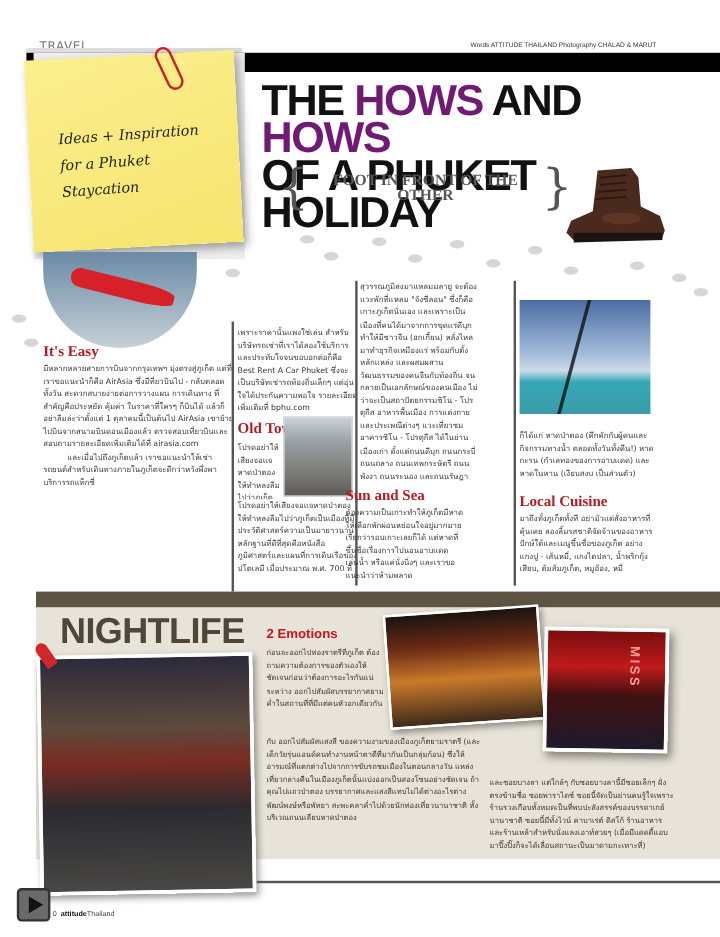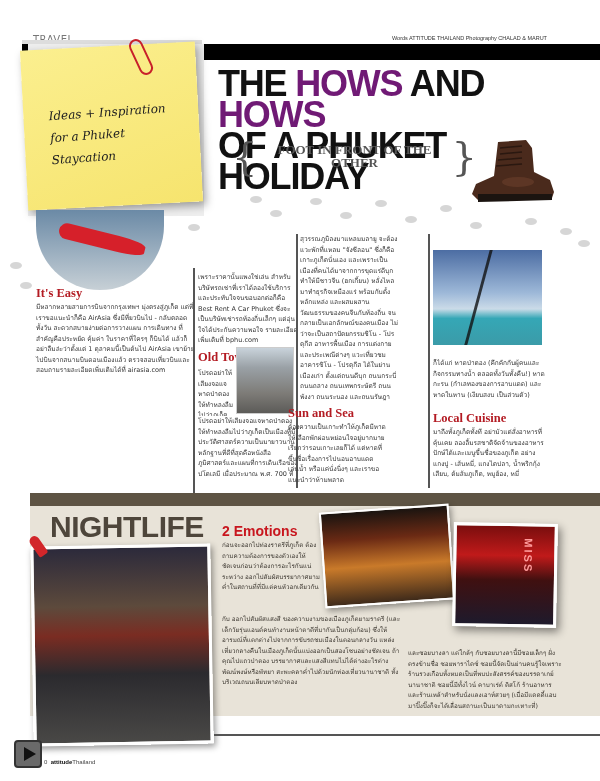--- a/index.html
+++ b/index.html
@@ -36,21 +36,21 @@
 
   .oldtown-photo { position: absolute; left: 236px; top: 347px; width: 58px; height: 67px; background: linear-gradient(180deg,#c9d3db 0%,#9aa1a6 30%,#7d7b77 70%,#5c5b58 100%); border: 1px solid #ccc; }
   .beach-photo { position: absolute; left: 433px; top: 250px; width: 109px; height: 95px; background: linear-gradient(180deg,#4c6da3 0%,#9db8d8 45%,#cbdbe8 62%,#35a7b6 72%,#3b9ba8 100%); }
   .beach-tree { position: absolute; right: 5px; top: 0; width: 60px; height: 95px; border-left: 3px solid #111; transform: skewX(-15deg); opacity: .8; }
 
   .nightlife-bg { position: absolute; left: 30px; top: 498px; width: 570px; height: 218px; background: #e8e3d8; }
   .nightlife-bar { position: absolute; left: 30px; top: 493px; width: 570px; height: 13px; background: #5e5444; }
   .nightlife-title { position: absolute; left: 50px; top: 510px; font-family: "Liberation Sans", sans-serif; font-weight: bold; font-size: 30px; letter-spacing: -0.5px; color: #4e463b; }
   .nightlife-photo { position: absolute; left: 32px; top: 545px; width: 180px; height: 200px; background: linear-gradient(180deg,#2c2a3b 0%,#5d4a3c 30%,#7a2c22 45%,#2b2a2e 65%,#494846 100%); border: 3px solid #fff; transform: rotate(-1deg); box-shadow: 2px 3px 6px rgba(0,0,0,.4); }
   .pushpin { position: absolute; left: 33px; top: 535px; width: 10px; height: 22px; background: #d2262a; border-radius: 5px 5px 2px 2px; transform: rotate(-35deg); }
-  .emotions { position: absolute; left: 222px; top: 523px; font-family: "Liberation Sans", sans-serif; font-weight: bold; font-size: 14px; color: #c8161e; text-align: right; }
+  .emotions { position: absolute; left: 222px; top: 523px; font-family: "Liberation Sans", sans-serif; font-weight: bold; font-size: 11px; color: #c8161e; text-align: right; }
   .crowd-photo { position: absolute; left: 322px; top: 508px; width: 130px; height: 96px; background: linear-gradient(180deg,#1a1410 0%,#6b2a14 30%,#c97a2a 60%,#3e2a1a 100%); border: 2px solid #fff; transform: rotate(-4deg); box-shadow: 2px 3px 6px rgba(0,0,0,.4); }
   .miss-photo { position: absolute; left: 453px; top: 523px; width: 104px; height: 104px; background: linear-gradient(180deg,#7a0e0e 0%,#c01a1a 30%,#401010 55%,#1e1a2c 100%); border: 3px solid #fff; transform: rotate(1deg); box-shadow: 3px 4px 8px rgba(0,0,0,.45); }
   .miss-sign { position: absolute; right: 20px; top: 12px; font-size: 11px; color: #ff9b9b; font-weight: bold; writing-mode: vertical-rl; letter-spacing: 2px; }
   .nl-text { position: absolute; font-size: 6.3px; line-height: 10.5px; color: #3a352e; font-family: "DejaVu Sans", sans-serif; }
   .nl-bottom-rule { position: absolute; left: 214px; top: 734px; width: 386px; height: 2px; background: #555; }
 
   .play-btn { position: absolute; left: 14px; top: 740px; width: 28px; height: 28px; background: #6a6a6a; border: 2px solid #333; border-radius: 4px; display: flex; align-items: center; justify-content: center; }
   .play-tri { width: 0; height: 0; border-left: 12px solid #111; border-top: 7px solid transparent; border-bottom: 7px solid transparent; margin-left: 3px; }
   .page-footer { position: absolute; left: 44px; top: 759px; font-size: 6px; color: #444; }
   .page-footer b { font-weight: bold; color: #111; }
@@ -107,20 +107,21 @@
 <div class="footprint" style="left:560px;top:228px;"></div>
 <div class="footprint" style="left:578px;top:240px;"></div>
 
 <div class="plane-circle">
   <div class="plane-body"></div>
 </div>
 
 <div class="col" style="left:36px;top:286px;width:160px;">
   <h3>It's Easy</h3>
   <p>มีหลากหลายสายการบินจากกรุงเทพฯ มุ่งตรงสู่ภูเก็ต แต่ที่เราขอแนะนำก็คือ AirAsia ซึ่งมีที่ยวบินไป - กลับตลอด ทั้งวัน สะดวกสบายง่ายต่อการวางแผน การเดินทาง ที่สำคัญคือประหยัด คุ้มค่า ในราคาที่ใครๆ ก็บินได้ แล้วก็อย่าลืมล่ะว่าตั้งแต่ 1 ตุลาคมนี้เป็นต้นไป AirAsia เขาย้ายไปบินจากสนามบินดอนเมืองแล้ว ตรวจสอบเที่ยวบินและสอบถามรายละเอียดเพิ่มเติมได้ที่ airasia.com</p>
+  <p class="indent">และเมื่อไปถึงภูเก็ตแล้ว เราขอแนะนำให้เช่ารถยนต์สำหรับเดินทางภายในภูเก็ตจะดีกว่าหวังพึ่งพาบริการรถแท็กซี่</p>
 </div>
 
 <div class="col" style="left:198px;top:272px;width:100px;">
   <p>เพราะราคานั้นแพงใช่เล่น สำหรับบริษัทรถเช่าที่เราได้ลองใช้บริการและประทับใจจนขอบอกต่อก็คือ Best Rent A Car Phuket ซึ่งจะเป็นบริษัทเช่ารถท้องถิ่นเล็กๆ แต่อุ่นใจได้ประกันความพอใจ รายละเอียดเพิ่มเติมที่ bphu.com</p>
 </div>
 <div class="vrule" style="left:193px;top:268px;height:225px;"></div>
 
 <div class="col" style="left:198px;top:350px;width:35px;">
   <h3 style="width:100px;">Old Town</h3>
 </div>

